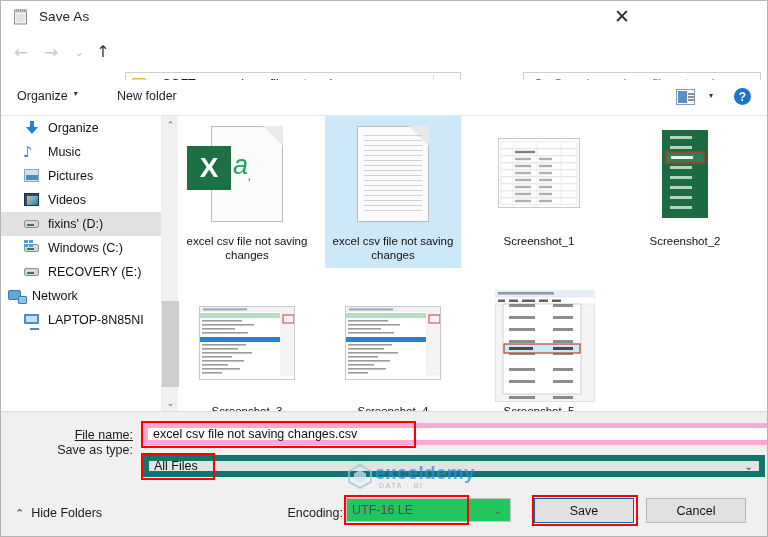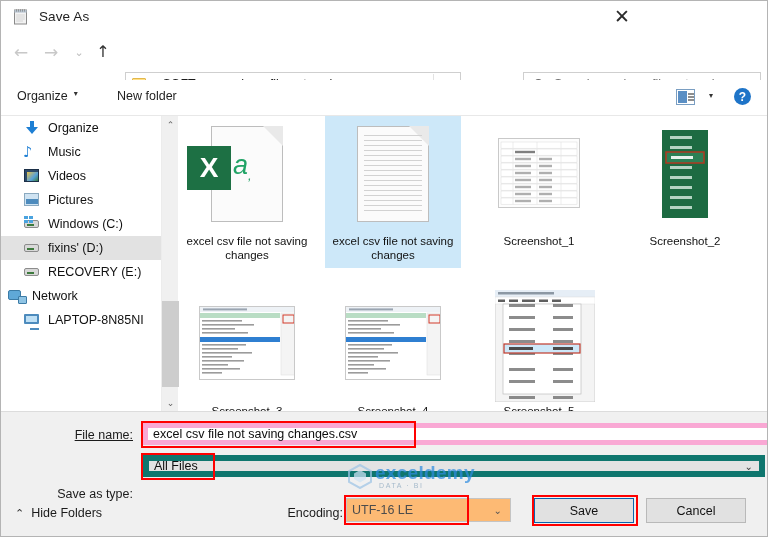--- a/index.html
+++ b/index.html
@@ -240,21 +240,21 @@
 
   
   #formpane {
     position: absolute; left: 0; top: 410px; width: 768px; height: 127px;
     background: #f0f0f0; border-top: 1px solid #dcdcdc;
   }
   .flabel {
     position: absolute; font-size: 12.5px; color: #1b1b1b; text-align: right;
   }
   #lbl-filename { left: 20px; top: 427px; width: 112px; text-decoration: underline; }
-  #lbl-savetype { left: 20px; top: 486px; width: 112px; }
+  #lbl-savetype { left: 20px; top: 442px; width: 112px; }
   #lbl-encoding { left: 270px; top: 505px; width: 72px; }
 
   #input-filename {
     position: absolute; left: 142px; top: 422px; width: 750px; height: 22px;
     background: #ffffff; border: 5px solid #f9a8d4;
     display: flex; align-items: center;
   }
   #input-filename .val {
     margin-left: 5px; font-size: 12.5px; color: #0d0d0d;
   }
@@ -267,21 +267,21 @@
     background: #e3e3e3; border: 6px solid #0f766e;
     display: flex; align-items: center;
   }
   #select-savetype .val { margin-left: 5px; font-size: 12.5px; color: #0d0d0d; }
   #select-savetype .cv {
     position: absolute; right: 6px; font-size: 10px; color: #3a3a3a;
     font-family: "DejaVu Sans", sans-serif;
   }
   #select-encoding {
     position: absolute; left: 345px; top: 497px; width: 165px; height: 24px;
-    background: #fdba74; border: 1px solid #c4c4c4;
+    background: #22c55e; border: 1px solid #c4c4c4;
     display: flex; align-items: center;
   }
   #select-encoding .val { margin-left: 5px; font-size: 12.5px; color: #4c4c4c; }
   #select-encoding .cv {
     position: absolute; right: 8px; font-size: 10px; color: #555;
     font-family: "DejaVu Sans", sans-serif;
   }
 
   .btn {
     position: absolute; height: 25px; background: #e1e1e1; border: 1px solid #b9b9b9;
@@ -400,39 +400,39 @@
       <div class="navitem">
         <span class="ico"><span class="ic-download"><span class="stem"></span><span class="head"></span></span></span>
         <span class="lbl">Organize</span>
       </div>
       <div class="navitem">
         <span class="ico"><span class="ic-music">♪</span></span>
         <span class="lbl">Music</span>
       </div>
       <div class="navitem">
         <span class="ico">
+          <span class="ic-pictures"></span>
+        </span>
+        <span class="lbl">Pictures</span>
+      </div>
+      <div class="navitem">
+        <span class="ico">
           <span class="ic-videos"></span>
         </span>
         <span class="lbl">Videos</span>
-      </div>
-      <div class="navitem">
-        <span class="ico">
-          <span class="ic-pictures"></span>
-        </span>
-        <span class="lbl">Pictures</span>
-      </div>
-      <div class="navitem">
-        <span class="ico"><span class="ic-drive"></span><span class="ic-drivewin"></span></span>
-        <span class="lbl">Windows (C:)</span>
       </div>
       <div class="navitem selected">
         <span class="ico">
           <span class="ic-drive"></span>
         </span>
         <span class="lbl">fixins' (D:)</span>
+      </div>
+      <div class="navitem">
+        <span class="ico"><span class="ic-drive"></span><span class="ic-drivewin"></span></span>
+        <span class="lbl">Windows (C:)</span>
       </div>
       <div class="navitem">
         <span class="ico">
           <span class="ic-drive"></span>
         </span>
         <span class="lbl">RECOVERY (E:)</span>
       </div>
       <div class="navitem root">
         <span class="ico">
           <span class="ic-network"></span>

